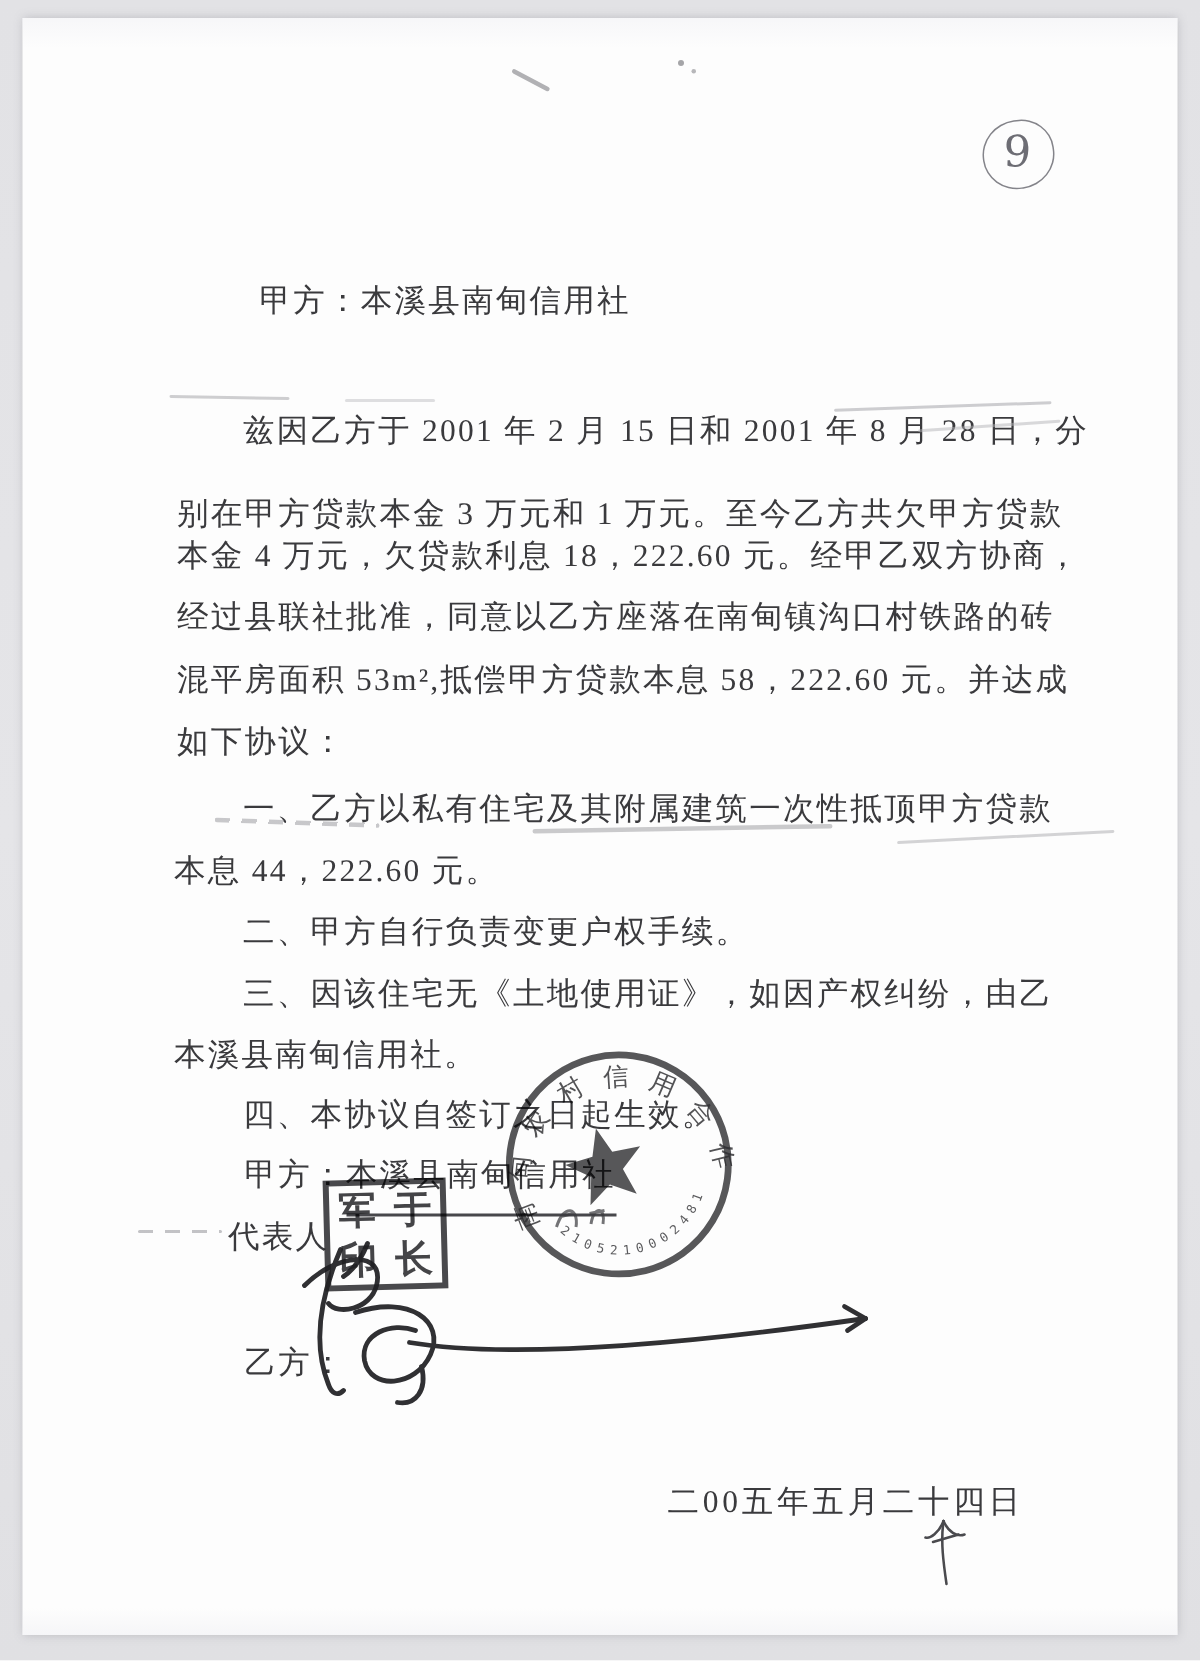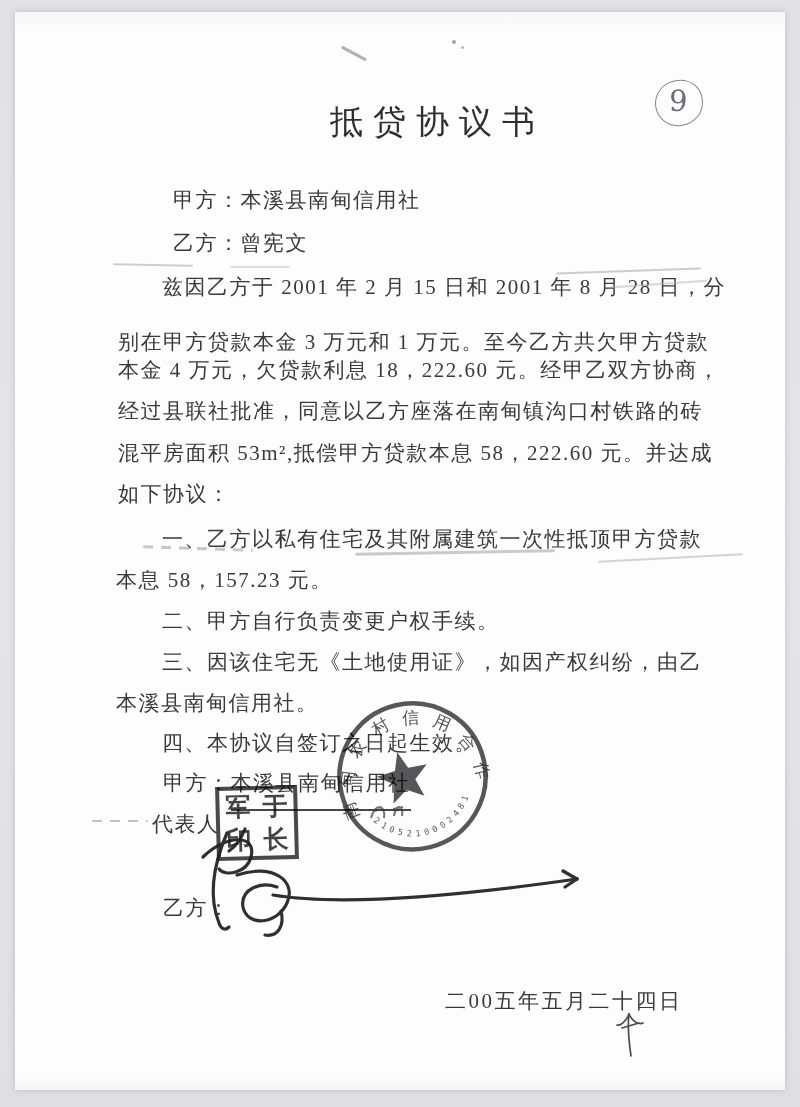--- a/index.html
+++ b/index.html
@@ -46,34 +46,32 @@
 </head>
 <body>
 
 <div class="scan">
   <div class="page"></div>
 
   <div class="circle9">
     <span>9</span>
   </div>
 
-  <div class="title">抵贷协议书</div>
 
   <div class="t" style="left:173px; top:186px;">甲方：本溪县南甸信用社</div>
-  <div class="t" style="left:173px; top:229px;">乙方：曾宪文</div>
 
   <div class="t" style="left:162px; top:273px;">兹因乙方于 2001 年 2 月 15 日和 2001 年 8 月 28 日，分</div>
   <div class="t" style="left:118px; top:328px;">别在甲方贷款本金 3 万元和 1 万元。至今乙方共欠甲方贷款</div>
   <div class="t" style="left:118px; top:356px;">本金 4 万元，欠贷款利息 18，222.60 元。经甲乙双方协商，</div>
   <div class="t" style="left:118px; top:397px;text-align:center;">经过县联社批准，同意以乙方座落在南甸镇沟口村铁路的砖</div>
   <div class="t" style="left:118px; top:439px;">混平房面积 53m²,抵偿甲方贷款本息 58，222.60 元。并达成</div>
   <div class="t" style="left:118px; top:480px;">如下协议：</div>
 
   <div class="t" style="left:162px; top:525px;">一、乙方以私有住宅及其附属建筑一次性抵顶甲方贷款</div>
-  <div class="t" style="left:116px; top:566px;">本息 58，157.23 元。</div>
+  <div class="t" style="left:116px; top:566px;">本息 44，222.60 元。</div>
   <div class="t" style="left:162px; top:607px;">二、甲方自行负责变更户权手续。</div>
   <div class="t" style="left:162px; top:648px;">三、因该住宅无《土地使用证》，如因产权纠纷，由乙</div>
   <div class="t" style="left:116px; top:689px;">本溪县南甸信用社。</div>
   <div class="t" style="left:162px; top:729px;">四、本协议自签订之日起生效。</div>
 
   <div class="t" style="left:163px; top:769px;">
     <span>甲方：</span><span class="uline">本溪县南甸信用社</span>
   </div>
   <div class="t" style="left:152px; top:810px;">代表人</div>
   <div class="t" style="left:163px; top:851px;margin-top:43px;">乙方：</div>

